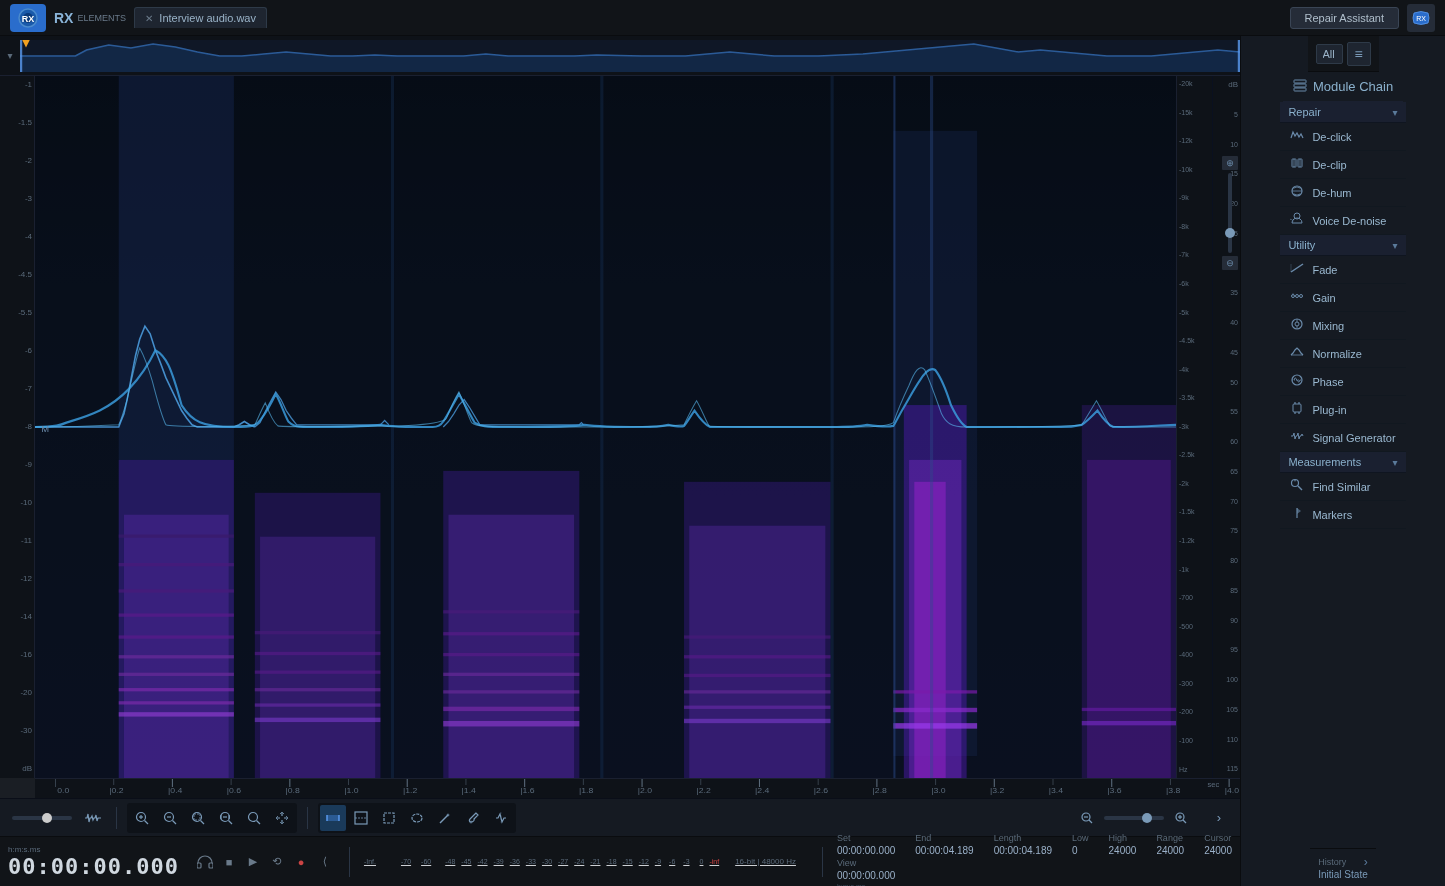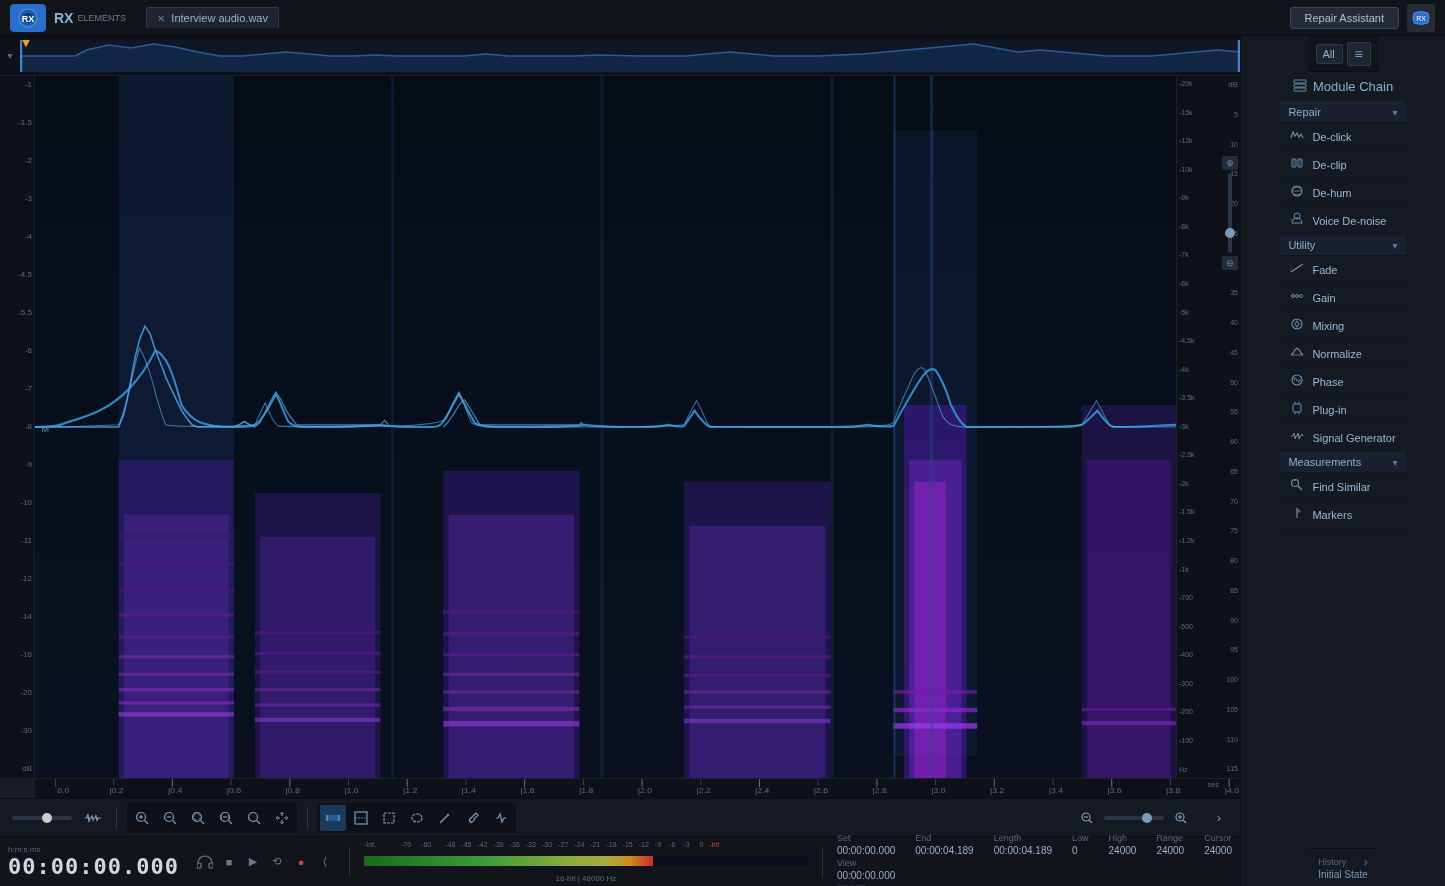--- a/index.html
+++ b/index.html
@@ -41,21 +41,21 @@
     }
     .titlebar-rx {
       font-size: 14px;
       font-weight: bold;
       color: #8ab4d8;
       margin-right: 4px;
     }
     .titlebar-elements {
       font-size: 9px;
       color: #6a7a8a;
-      margin-right: 20px;
+      margin-right: 8px;
     }
     .titlebar-tab {
       display: flex;
       align-items: center;
       background: #1e2530;
       border-radius: 3px 3px 0 0;
       padding: 4px 10px;
       font-size: 11px;
       color: #9ab3c8;
       border-top: 1px solid #2e3a48;
@@ -916,21 +916,21 @@
         </button>
         <button class="tc-btn">■</button>
         <button class="tc-btn">▶</button>
         <button class="tc-btn">⟲</button>
         <button class="tc-btn" style="color:#cc4444;">●</button>
         <button class="tc-btn">⟨</button>
       </div>
 
       <div class="transport-divider" style="height:30px;"></div>
 
-      <div style="display:flex;flex-direction:column;gap:8px;min-width:300px;flex:1;">
+      <div style="display:flex;flex-direction:row;gap:8px;min-width:300px;flex:1;text-decoration:underline;">
         <div style="display:flex;align-items:center;gap:2px;font-size:7px;color:#4a5a6a;">
           <span style="width:35px;font-size:7px;color:#5a6a7a;">-Inf.</span>
           <span style="font-size:7px;color:#5a6a7a;">-70</span>
           <span style="margin-left:8px;font-size:7px;color:#5a6a7a;">-60</span>
           <span style="margin-left:12px;font-size:7px;color:#5a6a7a;">-48</span>
           <span style="margin-left:4px;font-size:7px;color:#5a6a7a;">-45</span>
           <span style="margin-left:4px;font-size:7px;color:#5a6a7a;">-42</span>
           <span style="margin-left:4px;font-size:7px;color:#5a6a7a;">-39</span>
           <span style="margin-left:4px;font-size:7px;color:#5a6a7a;">-36</span>
           <span style="margin-left:4px;font-size:7px;color:#5a6a7a;">-33</span>

